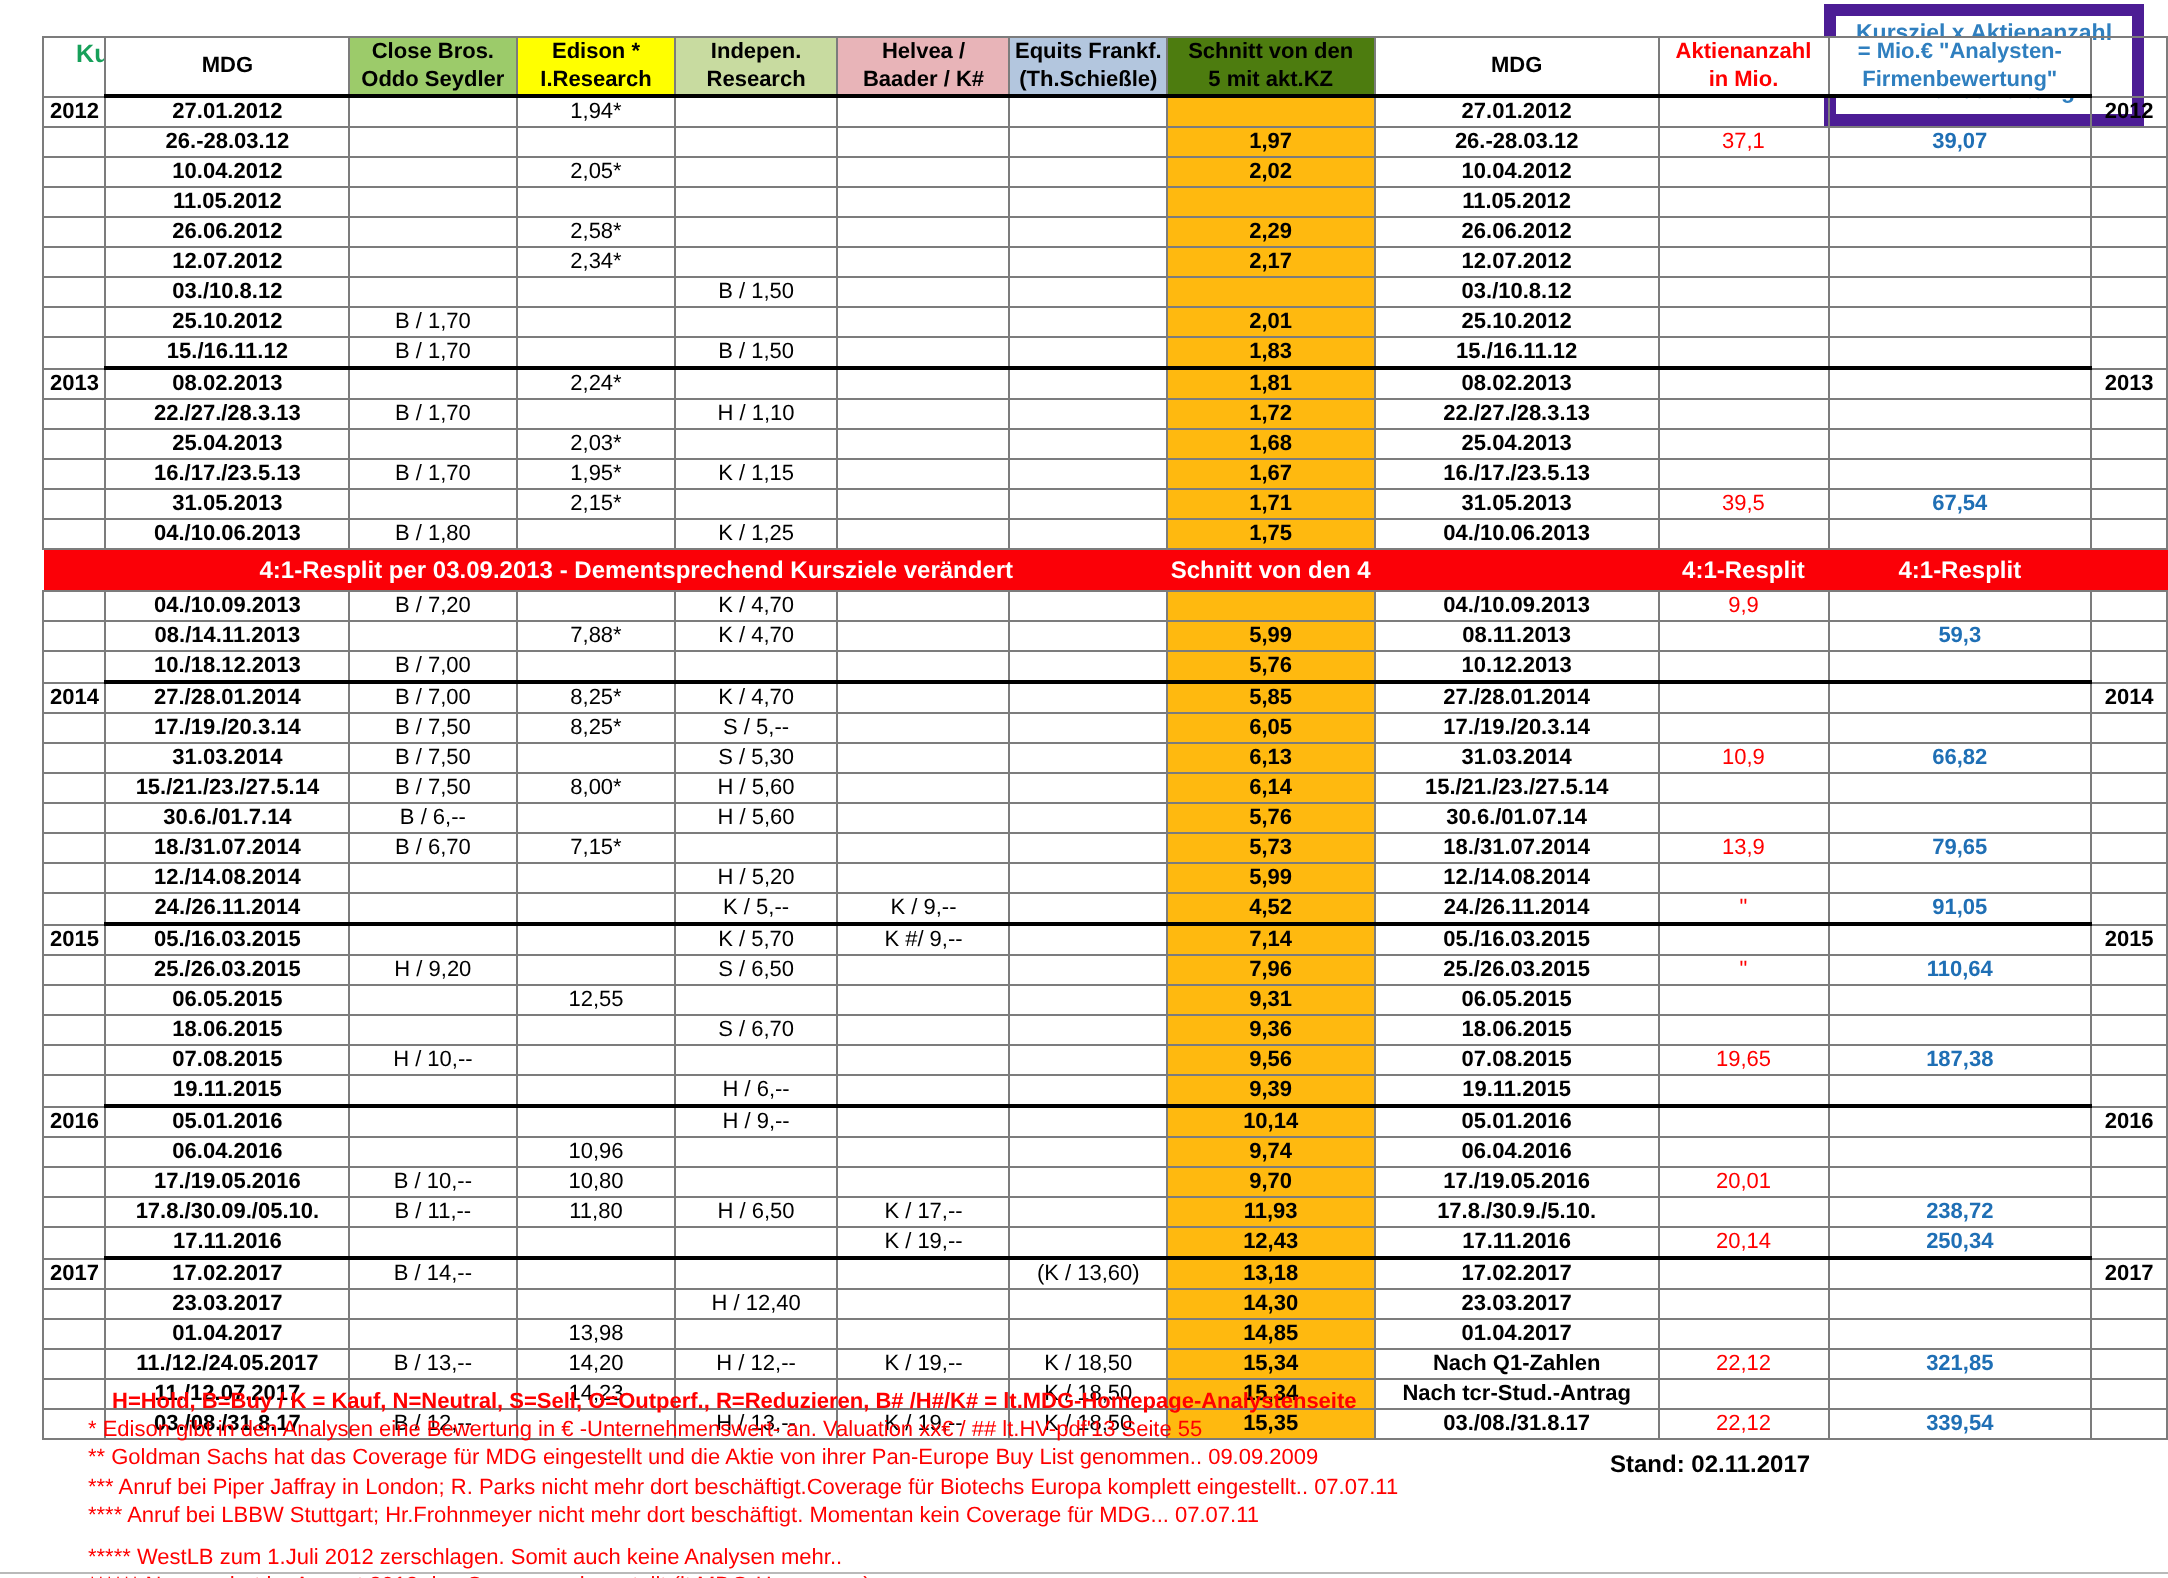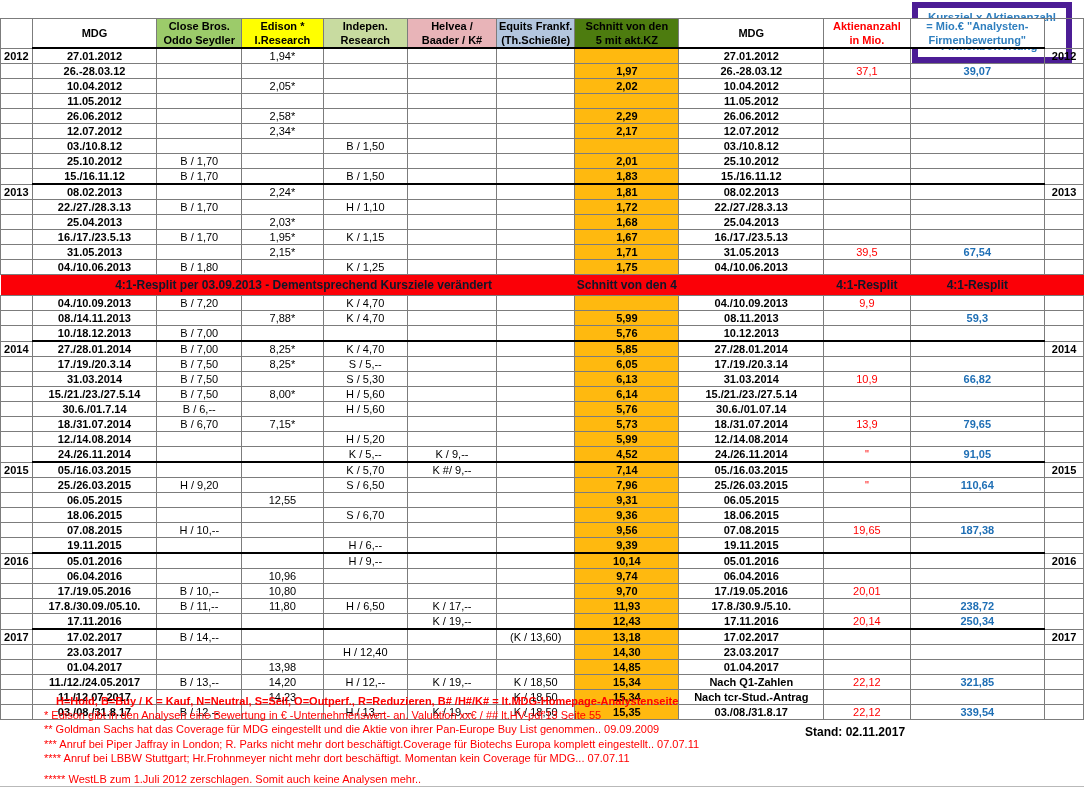--- a/index.html
+++ b/index.html
@@ -68,21 +68,21 @@
   td.sch{background:#ffb90f;font-weight:bold;}
   td.ak{color:#ff0000;border:none;border-left:1px solid #7c7c7c;border-right:1px solid #7c7c7c;}
   td.kz{color:#1f6fb5;font-weight:bold;border:none;}
 
   tr.thickTop td{border-top:2px solid #000;}
   tr.thickTop td.blank,tr.thickTop td.kz,tr.thickTop td.ak{border-top:2px solid #000;}
   tr.thickTop td.yr,tr.thickTop td.yr-r{border-top:none;}
 
   
   tr.resplit td{
-    background:#fb0007;color:#0f172a;font-weight:bold;border:none;
+    background:#fb0007;color:#ffffff;font-weight:bold;border:none;
     height:20px;line-height:20px;font-size:12px;
   }
   .rs-main{text-align:center;}
 
   
   .notes{
     position:absolute;left:0;top:694px;width:1084px;
     font-size:11px;color:#ff0000;line-height:14.2px;
   }
   .notes .ln{white-space:nowrap;padding-left:44px;}
@@ -113,21 +113,21 @@
 <div class="sheet">
 
   <div class="title">Kursziele der aktuellen Analystenhäuser</div>
 
   <div class="callout">
     <div>Kursziel x Aktienanzahl</div>
     <div>= Mio.€ "Analysten-</div>
     <div>Firmenbewertung"</div>
   </div>
 
-  <table class="grid" id="grid" style="top: 18px;">
+  <table class="grid" id="grid" style="top: 18px; margin-left: 21px;">
     <colgroup>
       <col style="width:32px">
       <col style="width:128px">
       <col style="width:86px">
       <col style="width:84px">
       <col style="width:88px">
       <col style="width:92px">
       <col style="width:78px">
       <col style="width:82px">
       <col style="width:148px">

